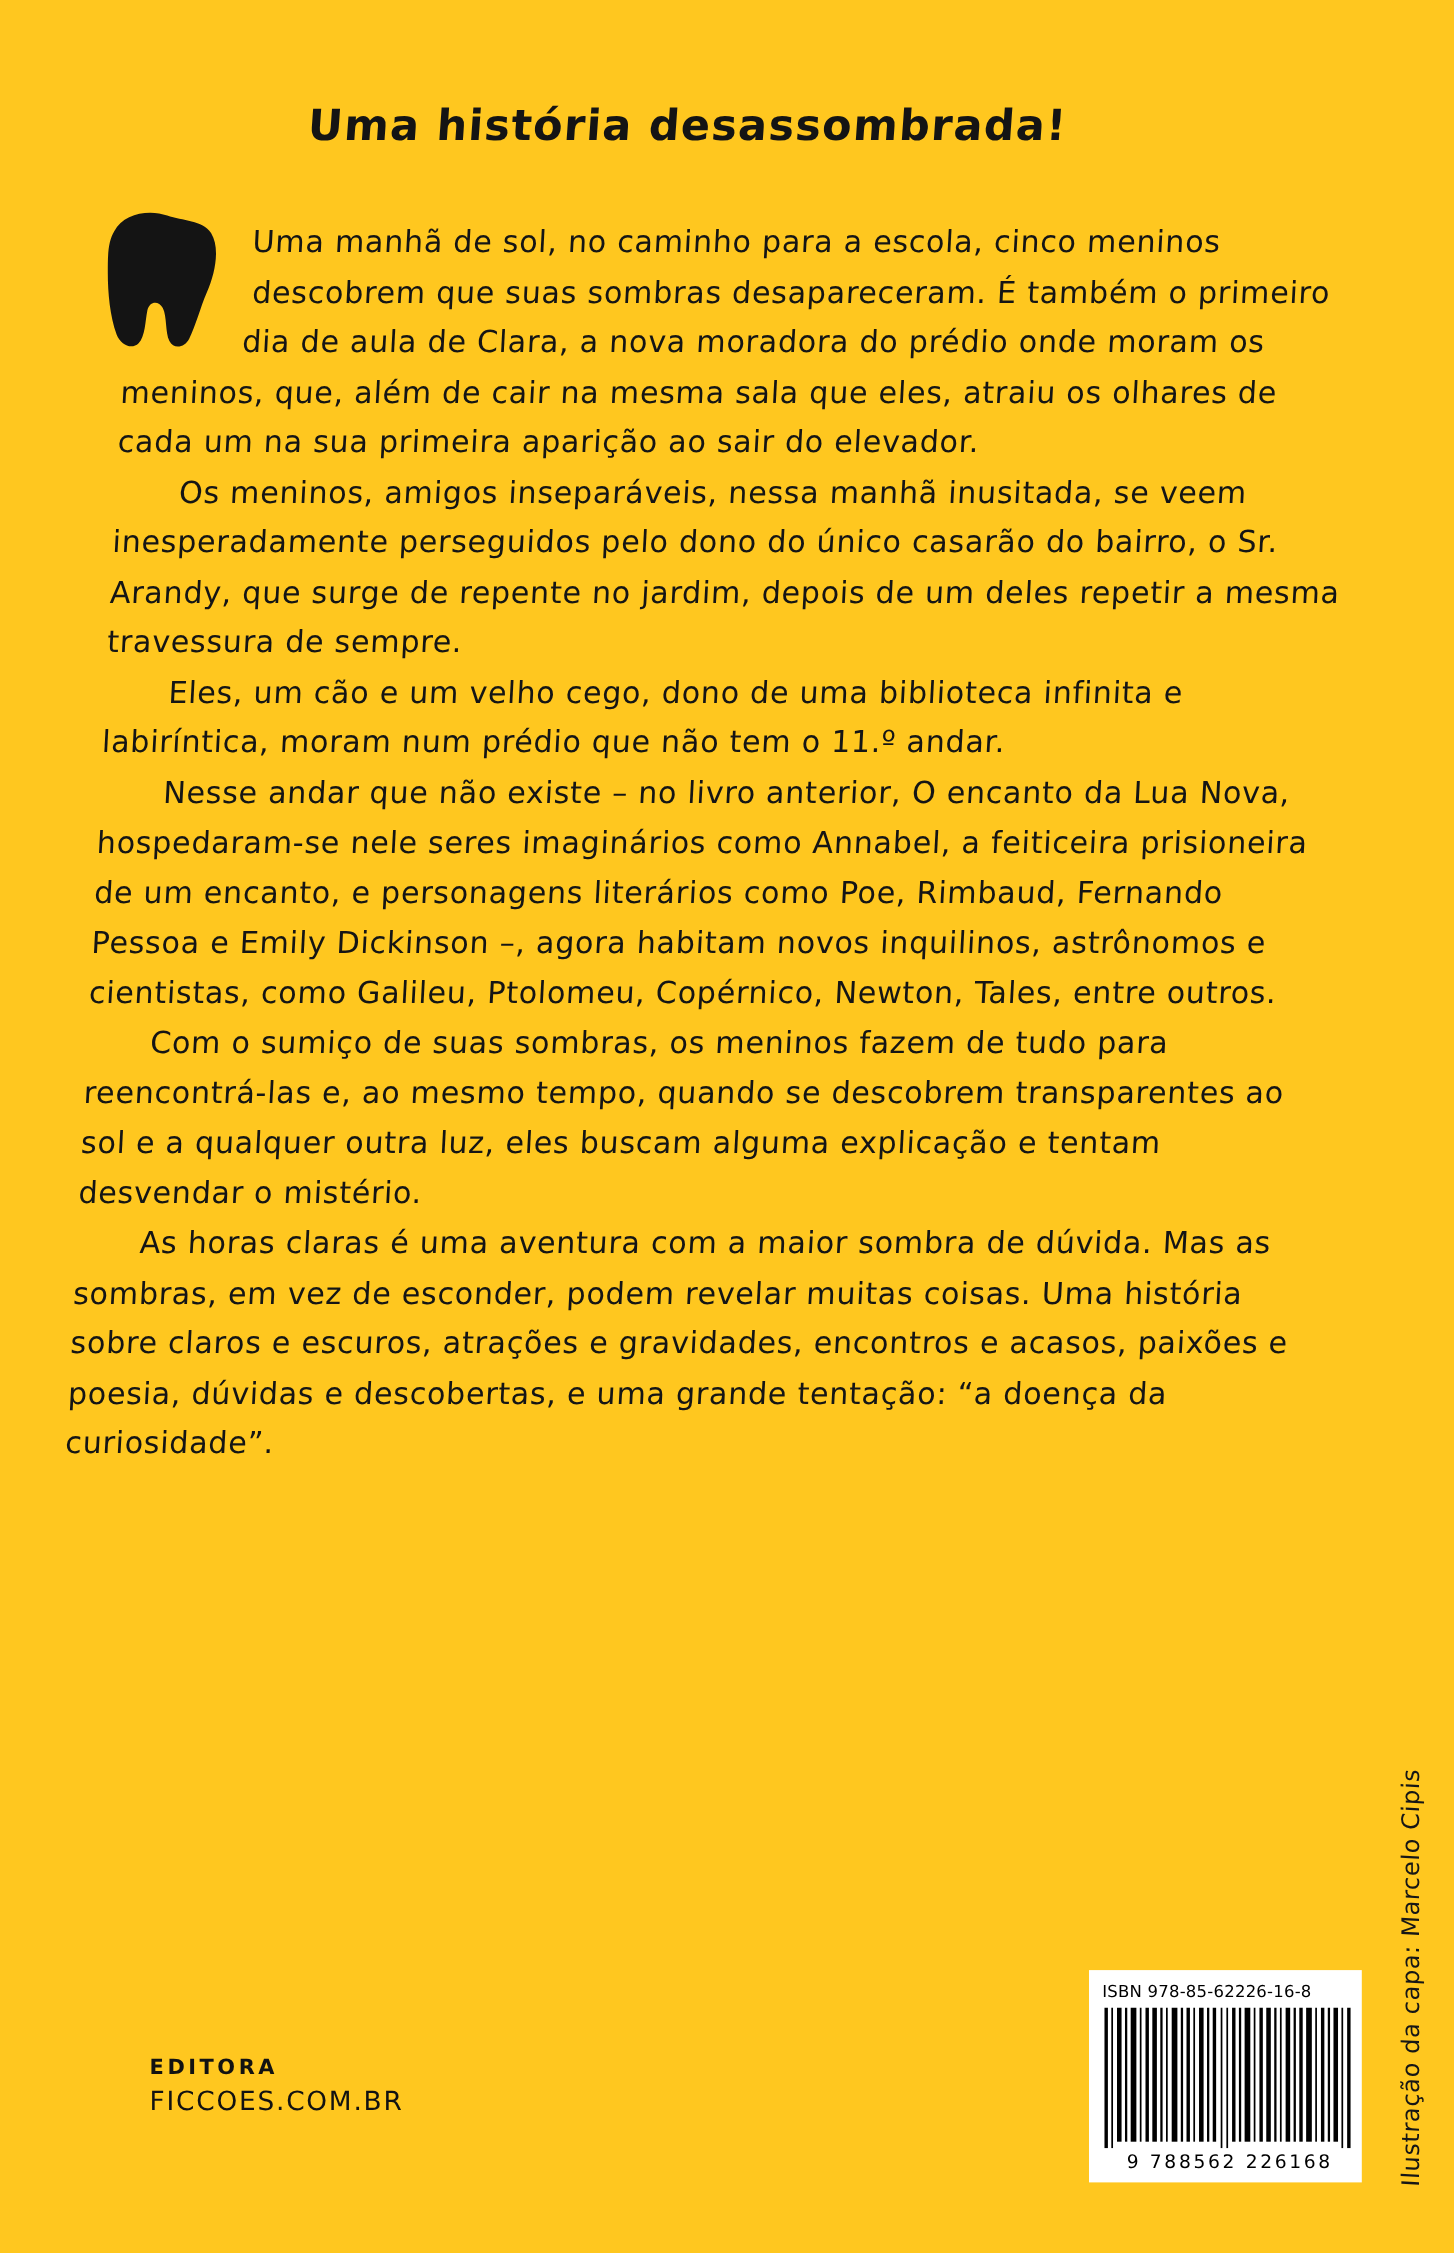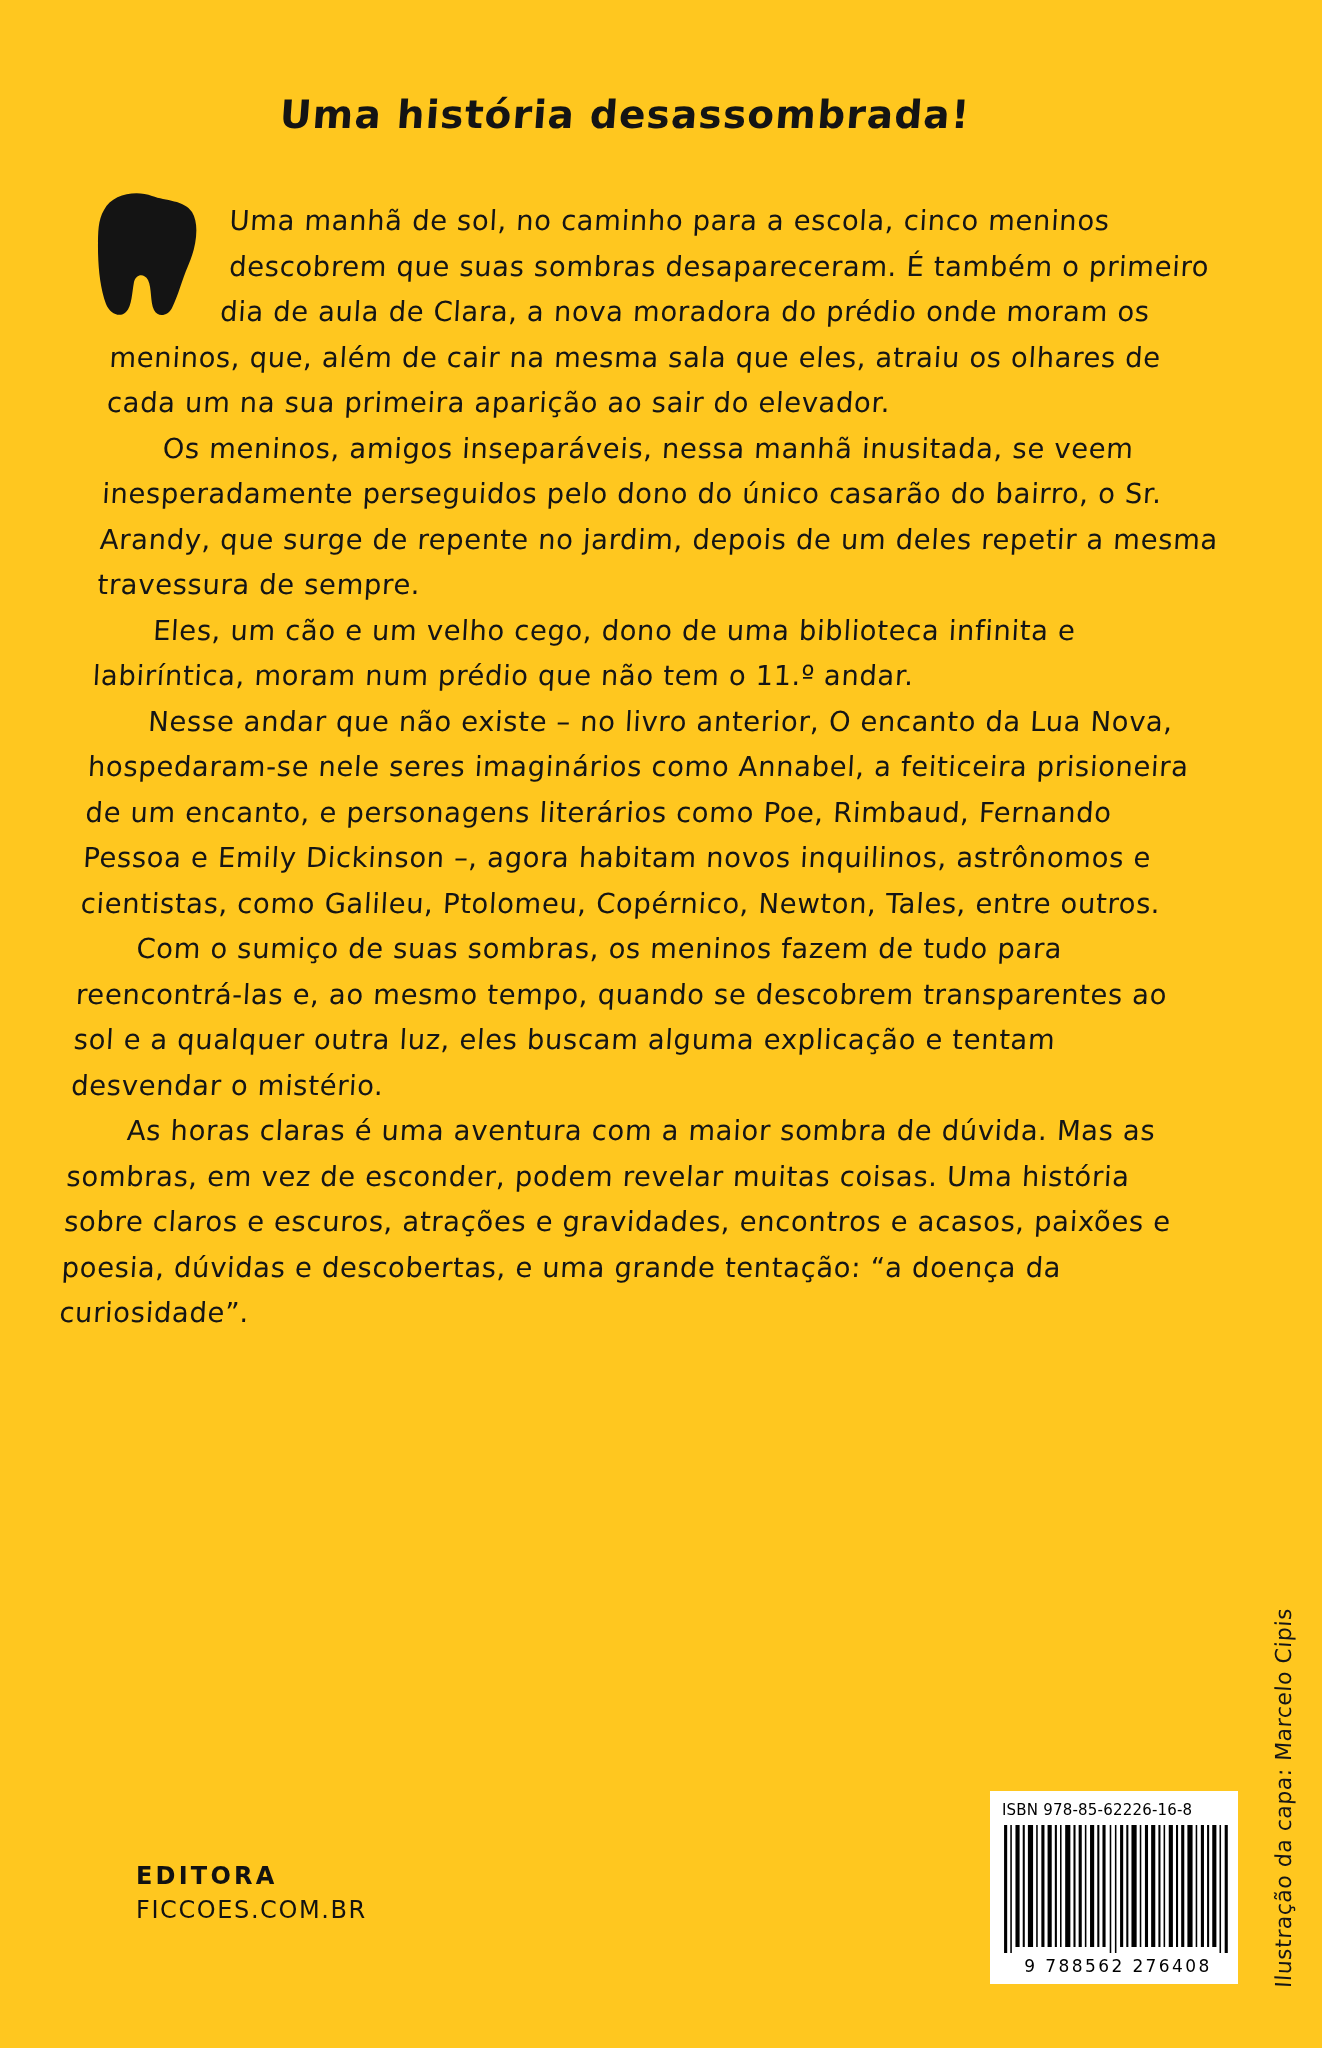--- a/index.html
+++ b/index.html
@@ -91,21 +91,21 @@
   }
 
   
   .publisher {
     position: absolute;
     left: 136px;
     bottom: 124px;
     color: #121212;
   }
   .pub-top {
-    font-size: 24px;
+    font-size: 19px;
     letter-spacing: 3.2px;
     font-weight: 600;
     margin-bottom: 2px;
   }
   .pub-name {
     font-size: 54px;
     font-weight: 700;
     letter-spacing: 0.5px;
     line-height: 1.02;
     position: relative;
@@ -231,16 +231,16 @@
         <rect x="173" y="0" width="3" height="122"></rect>
         <rect x="179" y="0" width="5" height="122"></rect>
         <rect x="187" y="0" width="1.5" height="122"></rect>
         <rect x="192" y="0" width="3" height="122"></rect>
         <rect x="198" y="0" width="2" height="122"></rect>
         <rect x="203" y="0" width="4" height="122"></rect>
         <rect x="210" y="0" width="1.5" height="128"></rect>
         <rect x="215" y="0" width="3" height="128"></rect>
       </g>
     </svg>
-    <div class="barcode-digits">9 788562 276408</div>
+    <div class="barcode-digits">9 788562 226168</div>
   </div>
 
 </div>
 
 </body></html>

